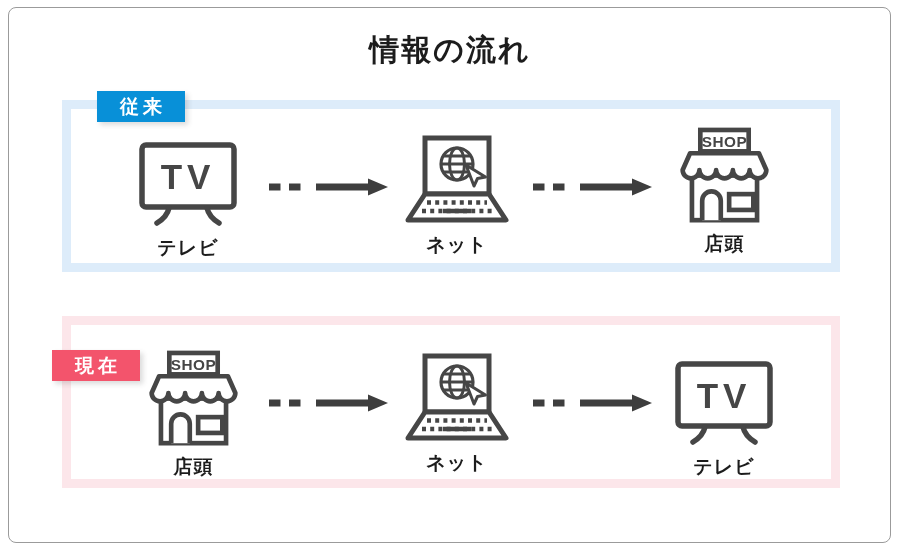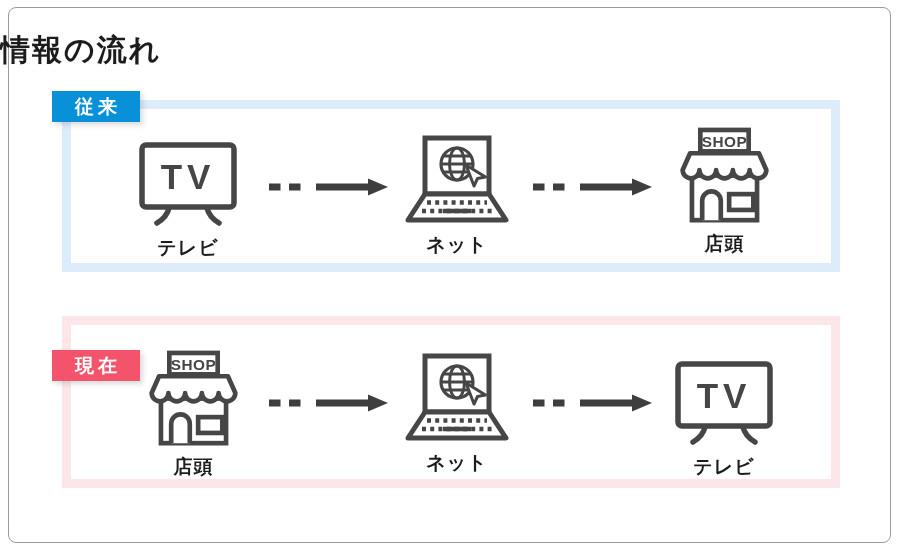--- a/index.html
+++ b/index.html
@@ -6,39 +6,39 @@
   html,body { width:900px; height:550px; background:#fff; overflow:hidden; }
   body { font-family:"Liberation Sans","DejaVu Sans",sans-serif; position:relative; }
 
   .canvas-border{
     position:absolute; left:8px; top:7px; width:883px; height:536px;
     border:1px solid #9b9b9b; border-radius:8px; background:#fff;
   }
 
   .page-title{
     position:absolute; left:0; top:30px; width:900px;
-    font-size:30px; font-weight:800;
+    text-align:center; font-size:30px; font-weight:800;
     color:#1c1c1c; letter-spacing:2px;
   }
 
   .frame{
     position:absolute; left:62px; width:778px; height:172px;
     background:#fff;
   }
   .frame.blue{ top:100px; border:9px solid #ddecfa; }
   .frame.pink{ top:316px; border:9px solid #fce6ea; }
 
   .badge{
     position:absolute; left:52px; width:88px; height:31px;
     display:flex; align-items:center; justify-content:center;
     color:#fff; font-size:19px; font-weight:700; letter-spacing:4px;
     padding-left:4px; z-index:3;
     box-shadow:3px 3px 5px rgba(60,60,60,.18);
   }
-  .badge.blue{ top:91px; background:#0890d8; }
+  .badge.blue{ top:91px; background:#0890d8;margin-left:45px; }
   .badge.red{ top:306px; background:#f3546c;margin-top:44px; }
 
   .item{
     position:absolute; display:flex; flex-direction:column;
     align-items:center; z-index:2;justify-content:space-between;
   }
   .item .label{
     margin-top:6px; font-size:19px; font-weight:700; color:#1c1c1c;
     letter-spacing:1px; white-space:nowrap;
   }

